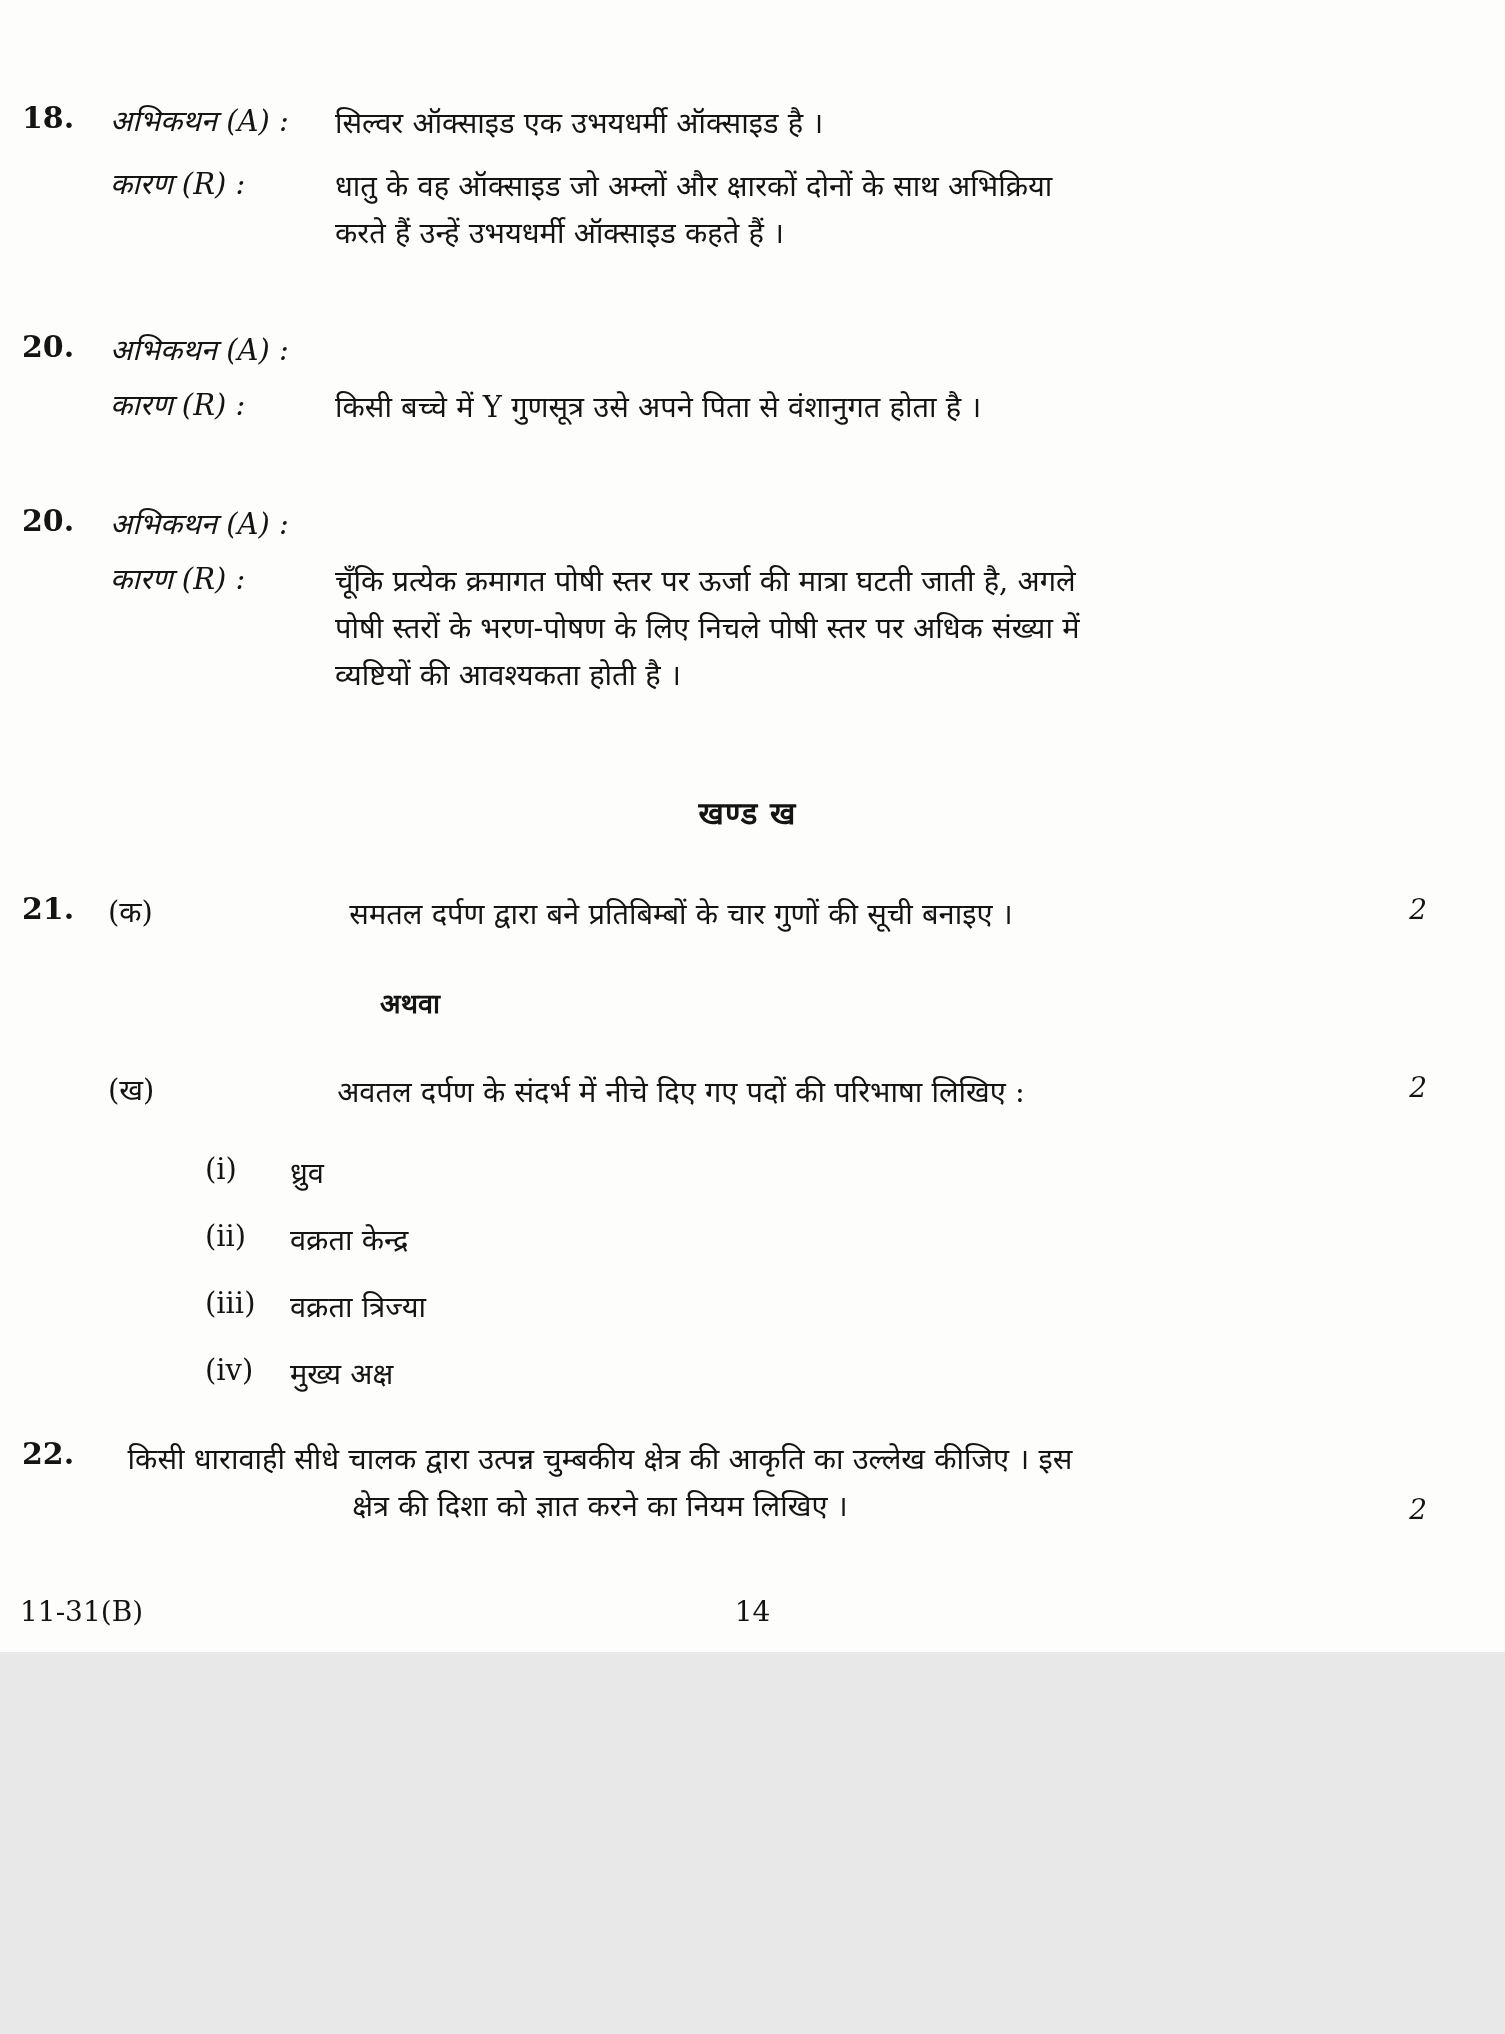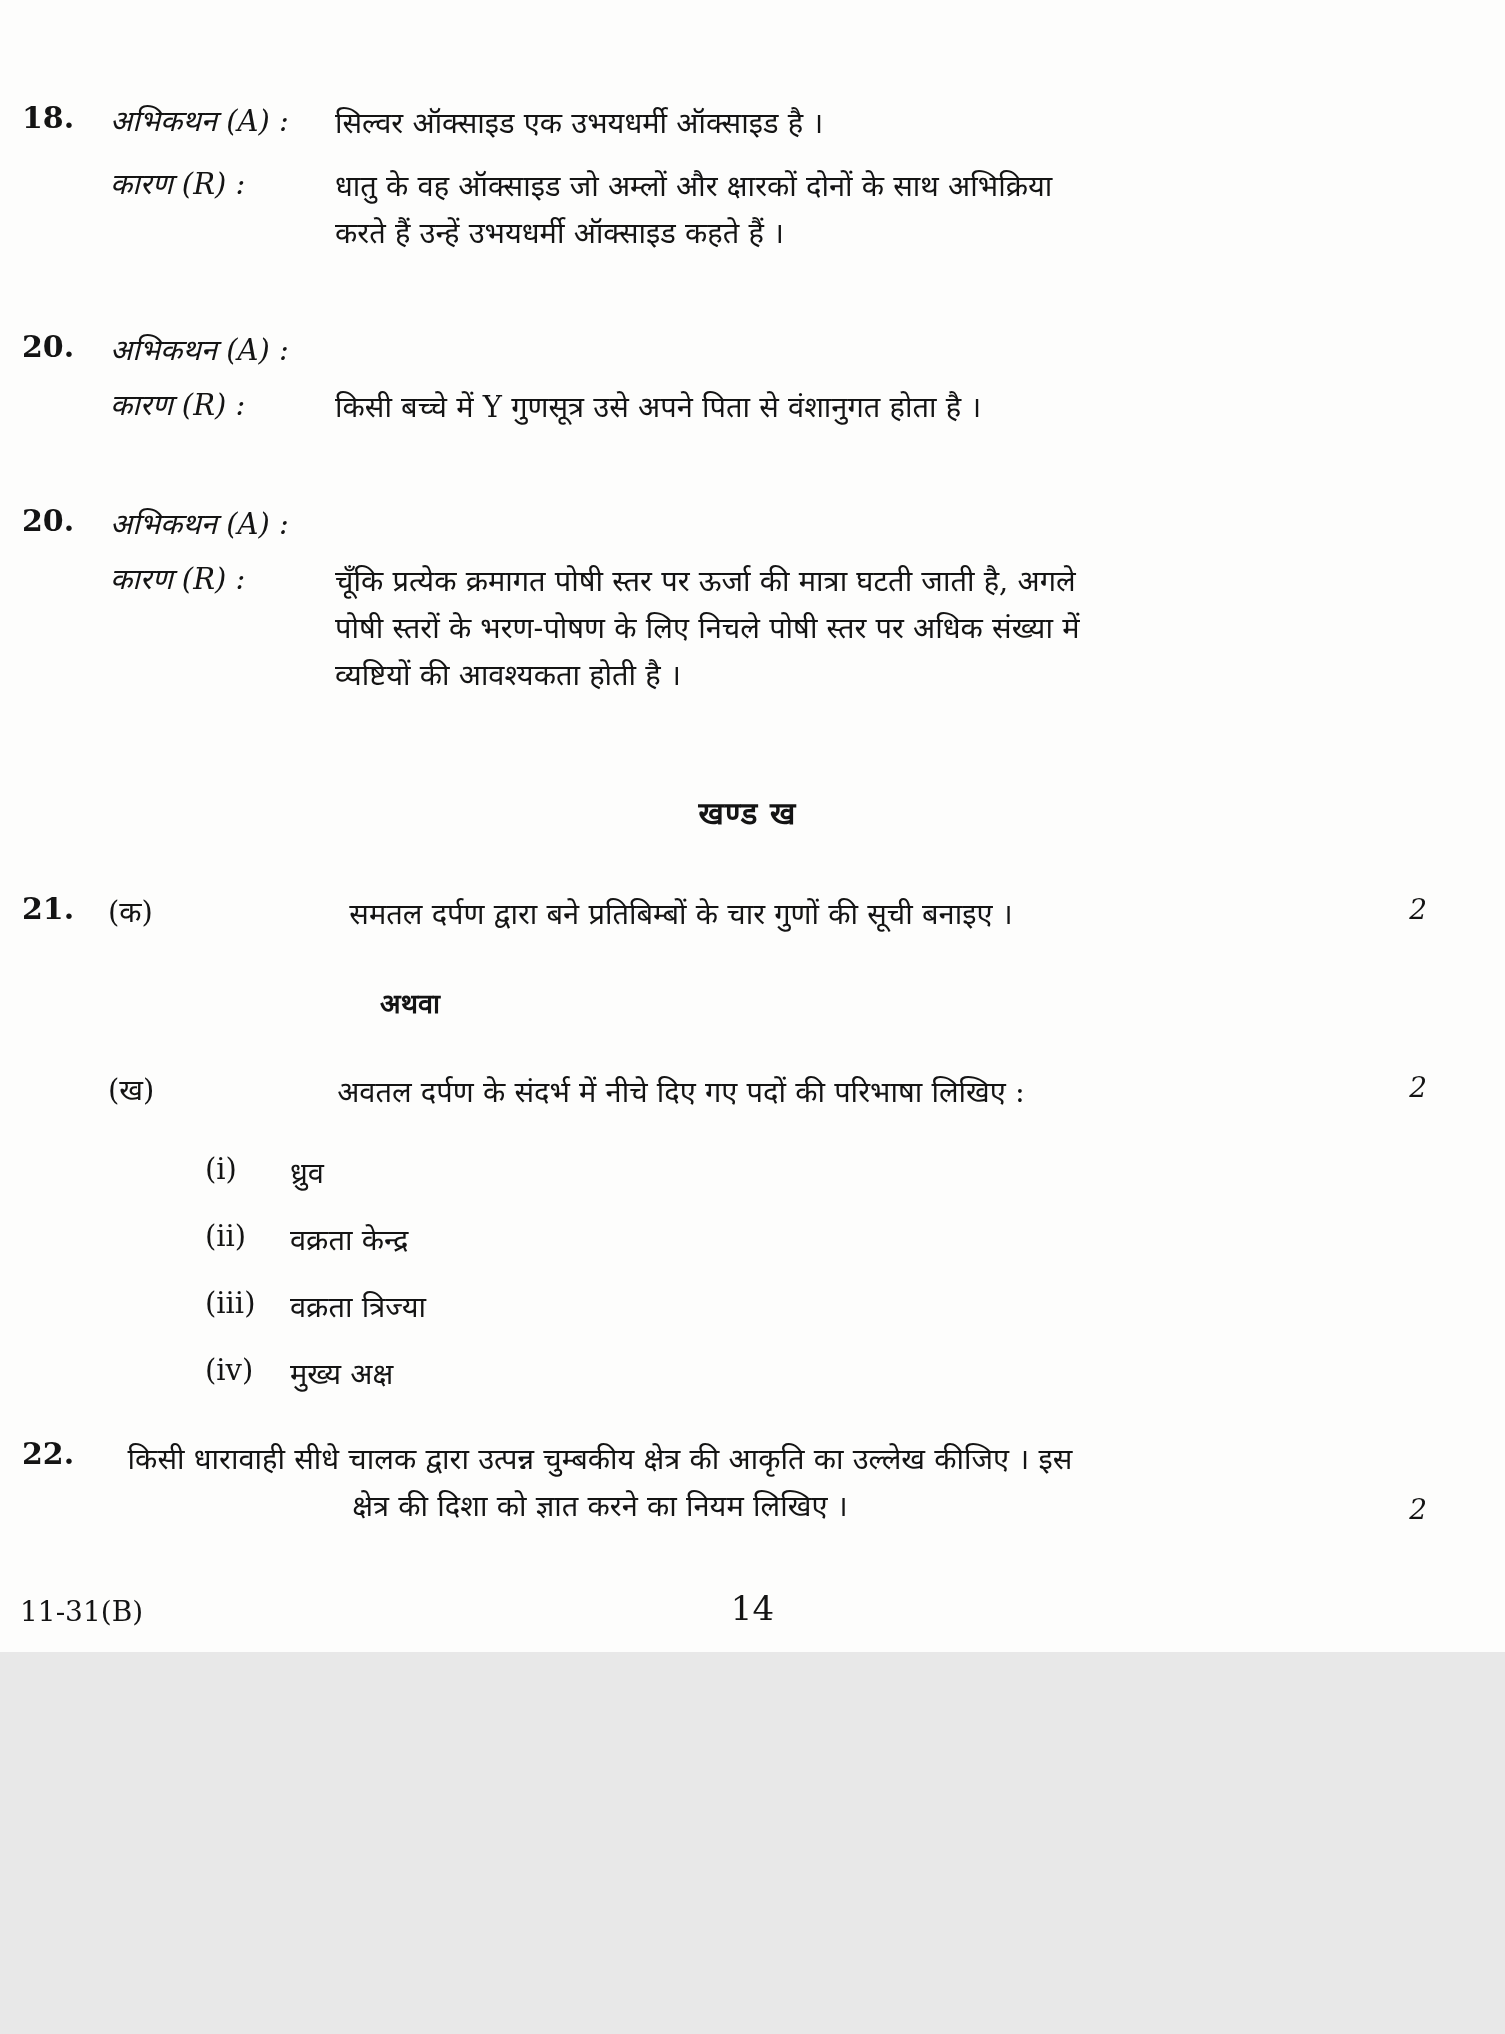--- a/index.html
+++ b/index.html
@@ -110,21 +110,21 @@
     left: 20px;
     bottom: 0;
     font-size: 28px;
   }
   .footer-page {
     position: absolute;
     left: 0;
     right: 0;
     bottom: 0;
     text-align: center;
-    font-size: 34px;
+    font-size: 28px;
   }
 </style>
 </head>
 <body>
 
 <div class="page">
 
   <div class="ar-question">
     <div class="ar-row">
       <div class="q-num">18.</div>

